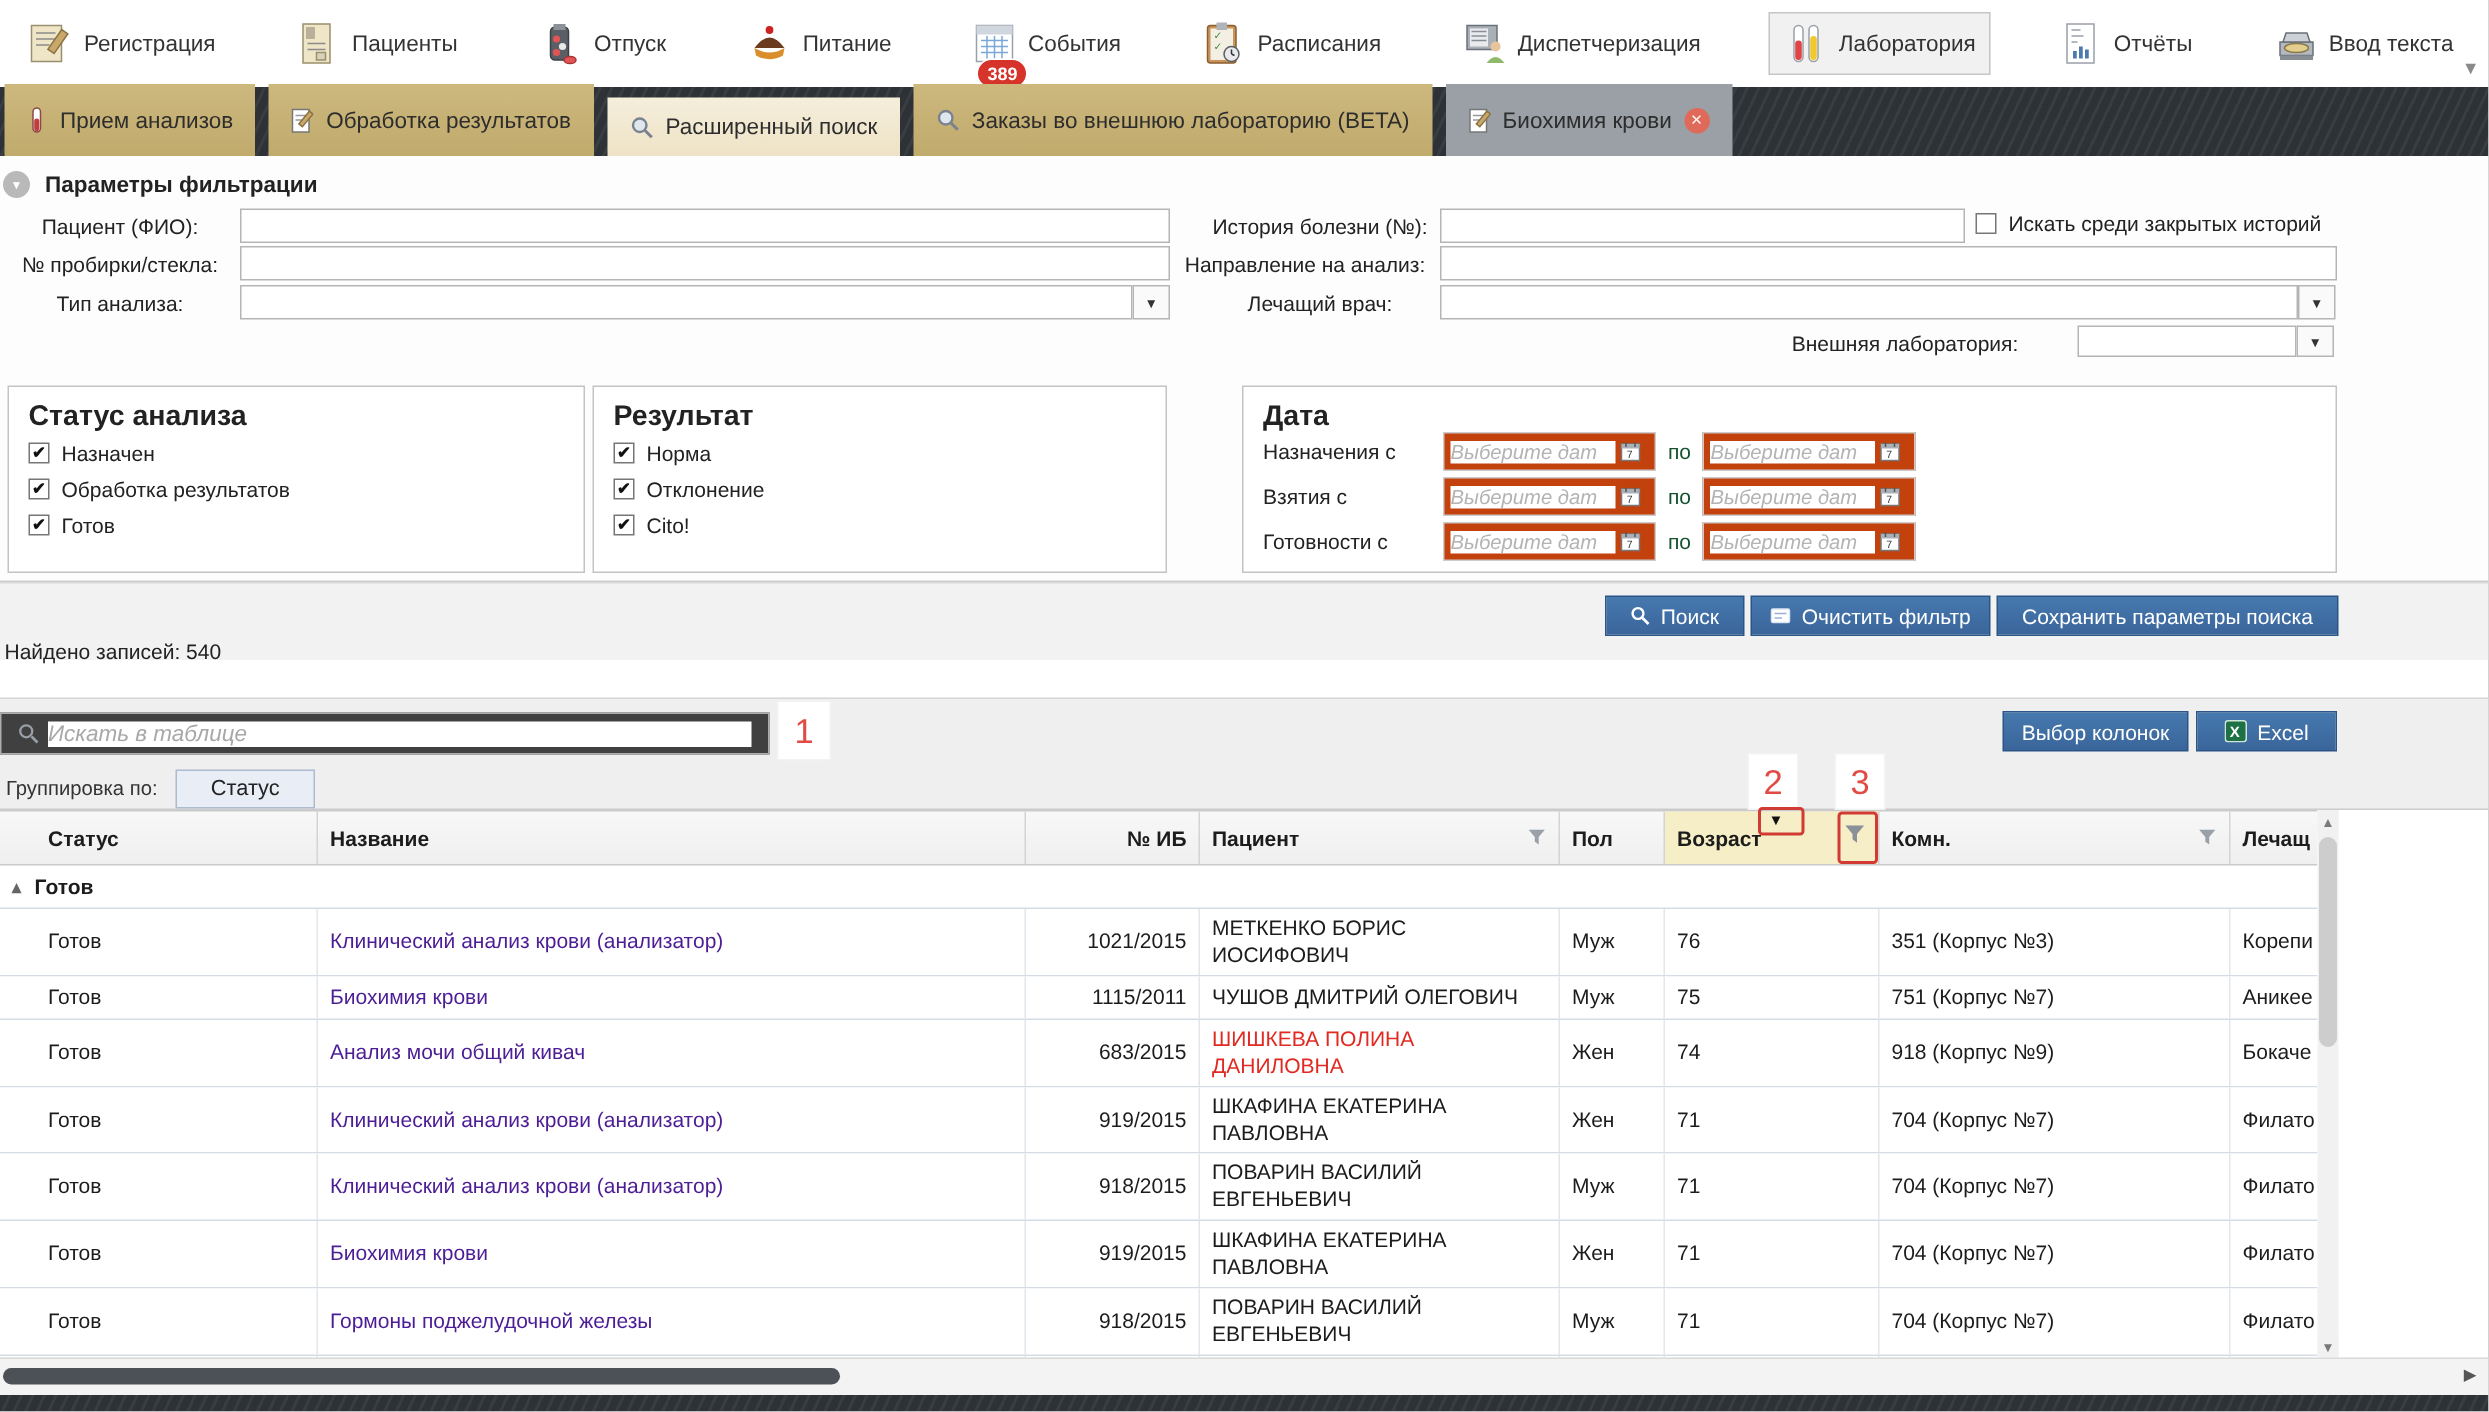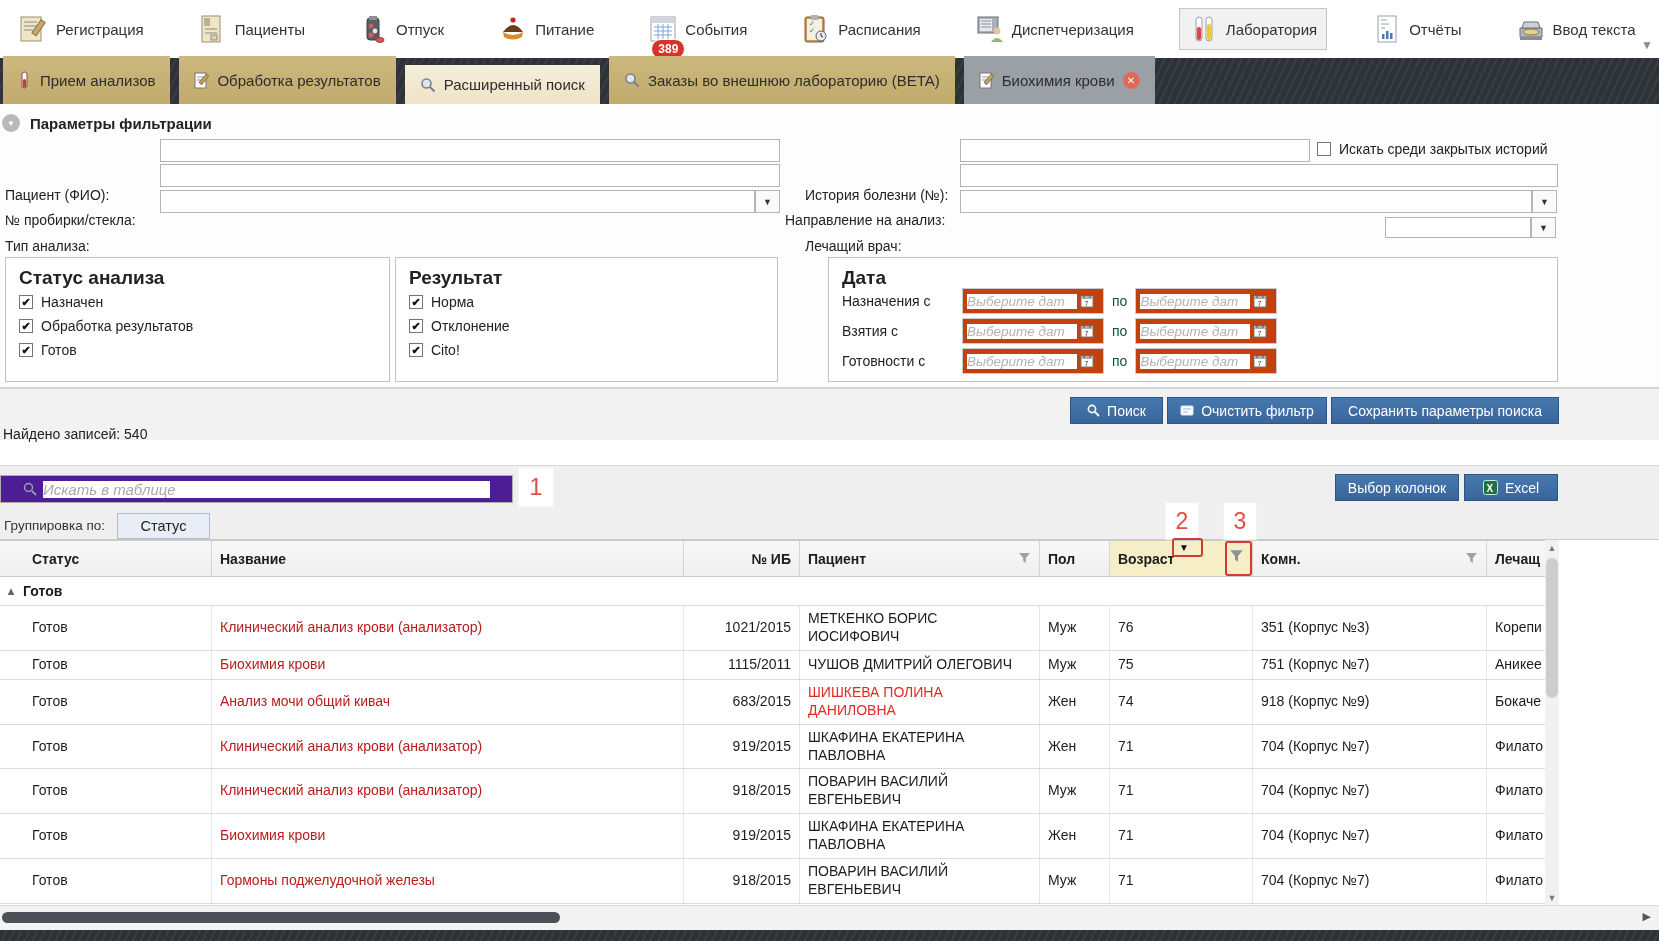--- a/index.html
+++ b/index.html
@@ -30,21 +30,21 @@
   .tab-close { width:17px; height:17px; border-radius:50%; background:#e06a5a; color:#fff7f2;
                font-size:10px; display:flex; align-items:center; justify-content:center; }
 
   
   .filter-panel { position:absolute; top:104px; left:0; right:0; height:284px; background:#fdfdfd;
                   border-bottom:1px solid #cfcfcf; font-size:14px; color:#222; }
   .flt-title { position:absolute; left:2px; top:10px; display:flex; align-items:center; gap:10px; }
   .collapse-circle { width:18px; height:18px; border-radius:50%; background:#b9b9b9; color:#fff;
                      font-size:8px; display:flex; align-items:center; justify-content:center; }
   .flt-title b { font-size:15px; }
-  .f-label { position:absolute; text-align:left; white-space:nowrap;margin-top:44px; }
+  .f-label { position:absolute; text-align:center; white-space:nowrap; }
   .f-input { position:absolute; height:23px; border:1px solid #b5b5b5; background:#fff;
              font-size:14px; padding:0 5px; font-family:"Liberation Sans",sans-serif; }
   .dd-btn { position:absolute; height:23px; width:25px; border:1px solid #b5b5b5; background:#fafafa;
             color:#333; font-size:9px; display:flex; align-items:center; justify-content:center; }
   .cb { width:14px; height:14px; border:1px solid #767676; background:#fff; display:inline-flex;
         align-items:center; justify-content:center; flex:0 0 auto; }
   .cb .tick { font-size:11px; line-height:1; color:#111; font-weight:bold; }
   .group-box { position:absolute; top:153px; height:125px; border:1px solid #c3c3c3; background:#fff; }
   .gb-title { position:absolute; left:13px; top:9px; font-weight:bold; font-size:19px; }
   .cb-row { position:absolute; display:flex; align-items:center; gap:8px; cursor:default; }
@@ -61,21 +61,21 @@
                    border-top:1px solid #d8d8d8; }
   .btn-blue { position:absolute; top:8px; height:27px; background:linear-gradient(#4679ae,#3a659b);
               border:1px solid #2c5587; color:#fff; font-size:14px; display:flex; align-items:center;
               justify-content:center; gap:7px; cursor:default; }
   .found { position:absolute; left:3px; top:37px; font-size:14px; color:#222; white-space:nowrap; }
 
   
   .table-toolbar { position:absolute; top:465px; left:0; right:0; height:45px; background:#efefef;
                    border-top:1px solid #d8d8d8; }
   .tsearch { position:absolute; left:0; top:9px; width:513px; height:28px; border:1px solid #adadad;
-             background:#4c1d95; display:flex; align-items:center; gap:6px; padding:0 22px; }
+             background:#404040; display:flex; align-items:center; gap:6px; padding:0 11px; }
   .tsearch input { border:0; outline:0; flex:1; font-size:15px; font-family:"Liberation Sans",sans-serif; }
   .tsearch input::placeholder { color:#a8a8a8; font-style:italic; }
   .grouping-row { position:absolute; top:510px; left:0; right:0; height:30px; background:#efefef;
                   border-bottom:1px solid #cccccc; font-size:13.5px; color:#333; }
   .chip { position:absolute; left:117px; top:3px; width:93px; height:26px; background:#e9edf5;
           border:1px solid #aebacd; display:flex; align-items:center; justify-content:center;
           font-size:14.5px; color:#222; }
 
   
   .grid { position:absolute; top:540px; left:0; width:1545px; height:365px; background:#fff;
@@ -89,21 +89,21 @@
   .gutter { width:24px; border-right:0 !important; }
   .c-status { width:188px; }
   .c-name { width:472px; }
   .c-ib { width:116px; justify-content:flex-end; }
   .c-patient { width:240px; }
   .c-sex { width:70px; }
   .c-age { width:143px; }
   .c-room { width:234px; }
   .c-doc { width:58px; border-right:0 !important; white-space:nowrap; overflow:hidden; }
   .th.c-age { background:#f5eec6; }
-  .link { color:#b91c1c; cursor:pointer; }
+  .link { color:#4c1d95; cursor:pointer; }
   .red-text { color:#e02a22; }
   .grouprow { display:flex; align-items:center; height:29px; gap:9px; padding-left:8px;
               border-bottom:1px solid #d5dce5; font-weight:bold; }
   .grouprow .tri { color:#666; font-size:12px; }
   .funnel { flex:0 0 auto; margin-left:6px; }
 
   
   .vscroll { position:absolute; left:1545px; top:540px; width:14px; height:365px; background:#f1f1f1; }
   .vs-btn { position:absolute; left:0; width:14px; height:15px; color:#7a7a7a; font-size:9px;
             display:flex; align-items:center; justify-content:center; background:#f1f1f1; }

